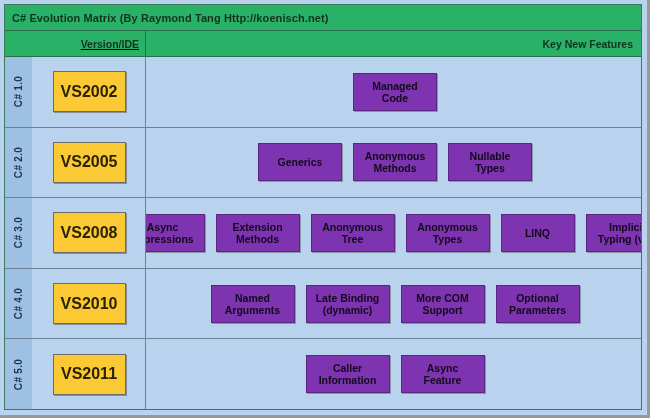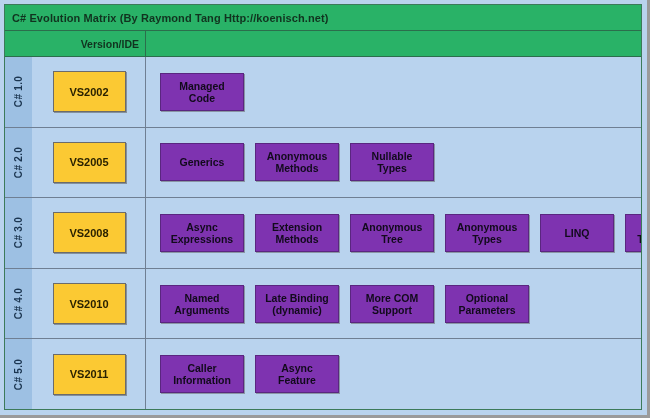--- a/index.html
+++ b/index.html
@@ -67,20 +67,21 @@
   }
   .col-header .hdr-left {
     width: 141px;
     min-width: 141px;
     border-right: 1px solid #2b6e4c;
     display: flex;
     align-items: center;
     justify-content: flex-end;
     padding-right: 6px;
     box-sizing: border-box;
+    text-decoration: underline;
   }
   .col-header .hdr-right {
     flex: 1;
     display: flex;
     align-items: center;
     justify-content: flex-end;
     padding-right: 8px;
     box-sizing: border-box;
   }
   .hdr-text {
@@ -140,36 +141,37 @@
   }
   .ide-box {
     width: 73px;
     height: 41px;
     background: #fbc933;
     border: 1px solid #6b6b6b;
     box-shadow: 1px 1px 0 rgba(90,90,90,0.55);
     display: flex;
     align-items: center;
     justify-content: center;
-    font-size: 11px;
+    font-size: 16px;
     font-weight: bold;
     color: #2a2200;
     box-sizing: border-box;
   }
 
   
   .feat-cell {
     flex: 1;
     display: flex;
     align-items: center;
     flex-wrap: nowrap;
     padding-left: 14px;
     box-sizing: border-box;
     background: #b9d3ee;
     overflow: hidden;
+    justify-content: center;
   }
   .feat-box {
     height: 38px;
     background: #7e33b0;
     border: 1px solid #5a2680;
     box-shadow: 1px 1px 0 rgba(90,90,90,0.5);
     margin-right: 11px;
     padding: 0 7px;
     display: flex;
     align-items: center;
@@ -192,20 +194,23 @@
 <div id="matrix-root">
   <div class="table">
 
     <div class="title-bar">
       <span class="title-text">C# Evolution Matrix (By Raymond Tang Http://koenisch.net)</span>
     </div>
 
     <div class="col-header">
       <div class="hdr-left">
         <span class="hdr-text">Version/IDE</span>
+      </div>
+      <div class="hdr-right">
+        <span class="hdr-text">Key New Features</span>
       </div>
     </div>
 
     <div class="rows" id="rows-container">
         <div class="row">
           <div class="ver-cell">
             <span class="ver-label">C# 1.0</span>
           </div>
           <div class="ide-cell">
             <div class="ide-box">VS2002</div>

